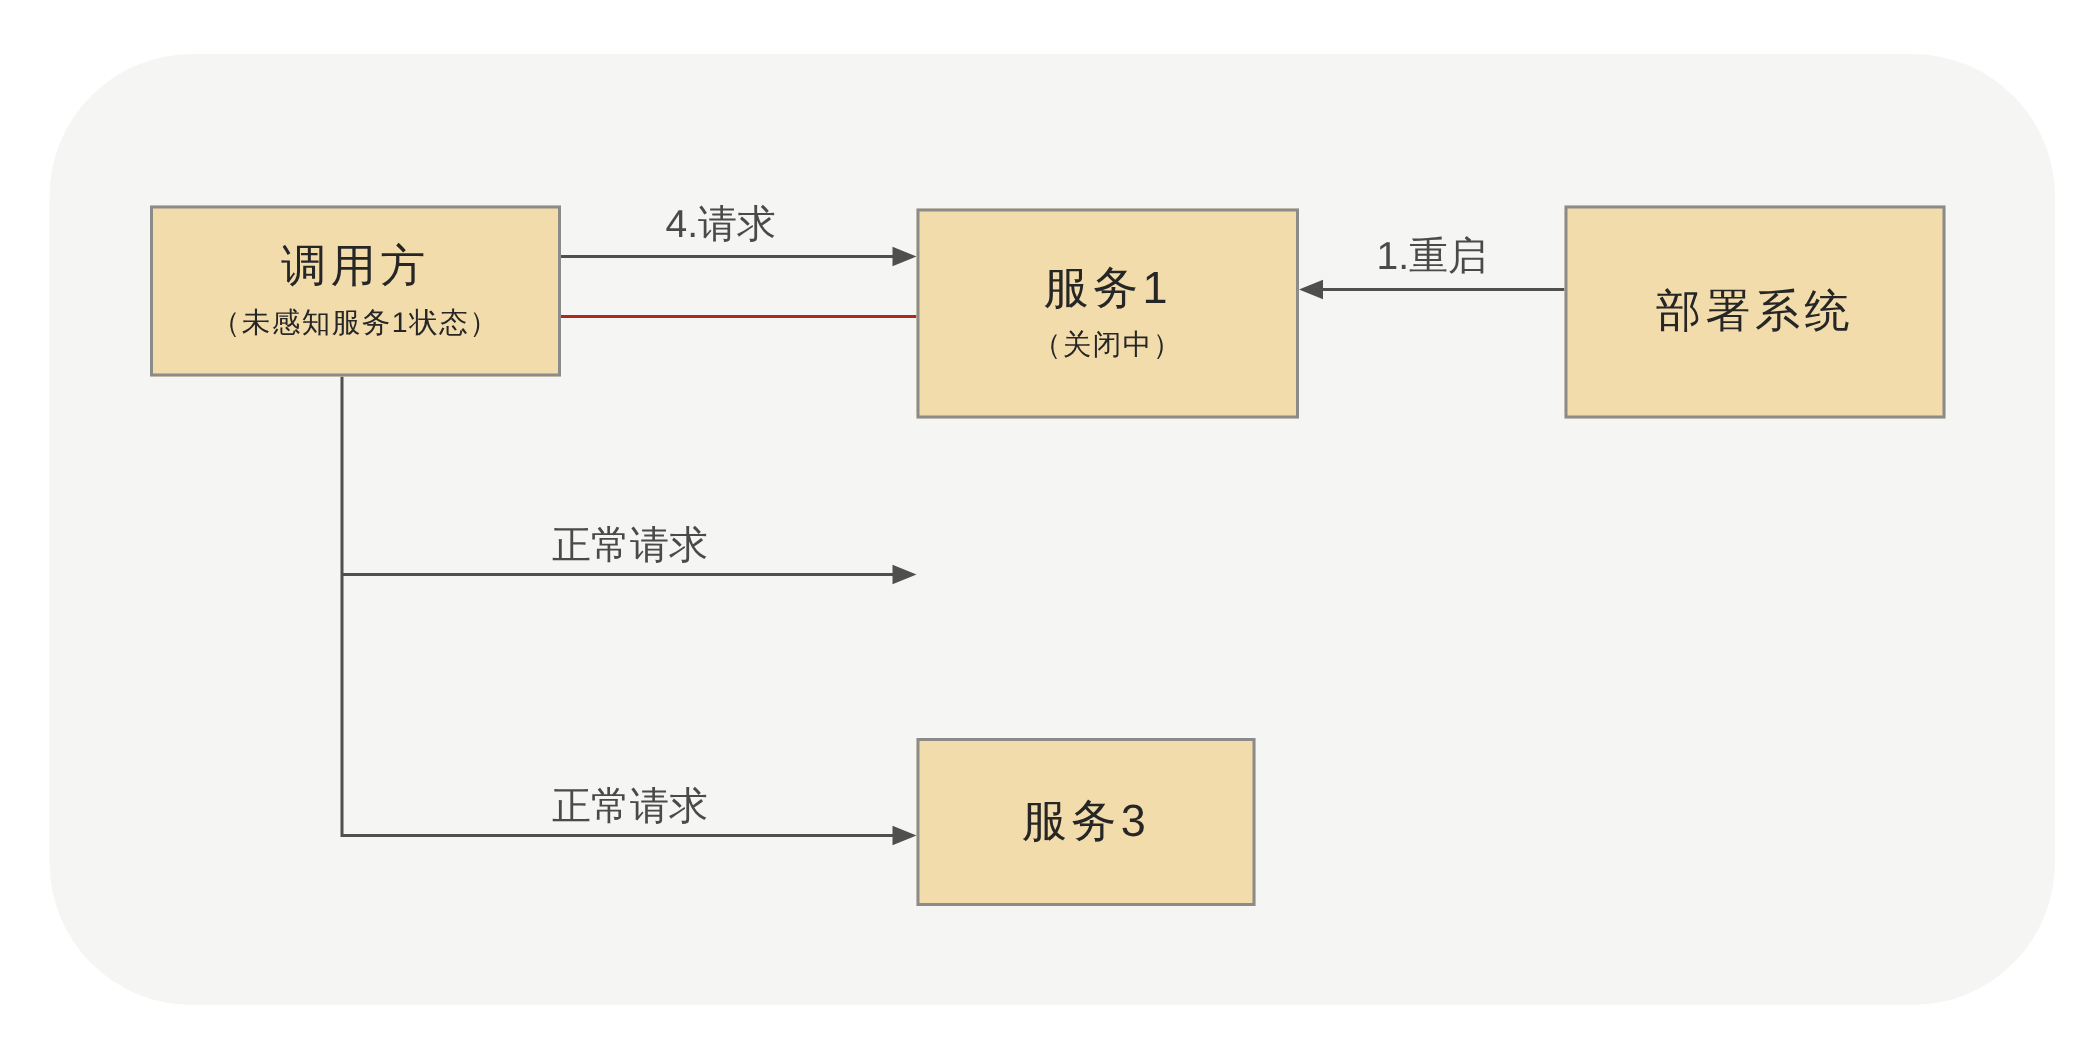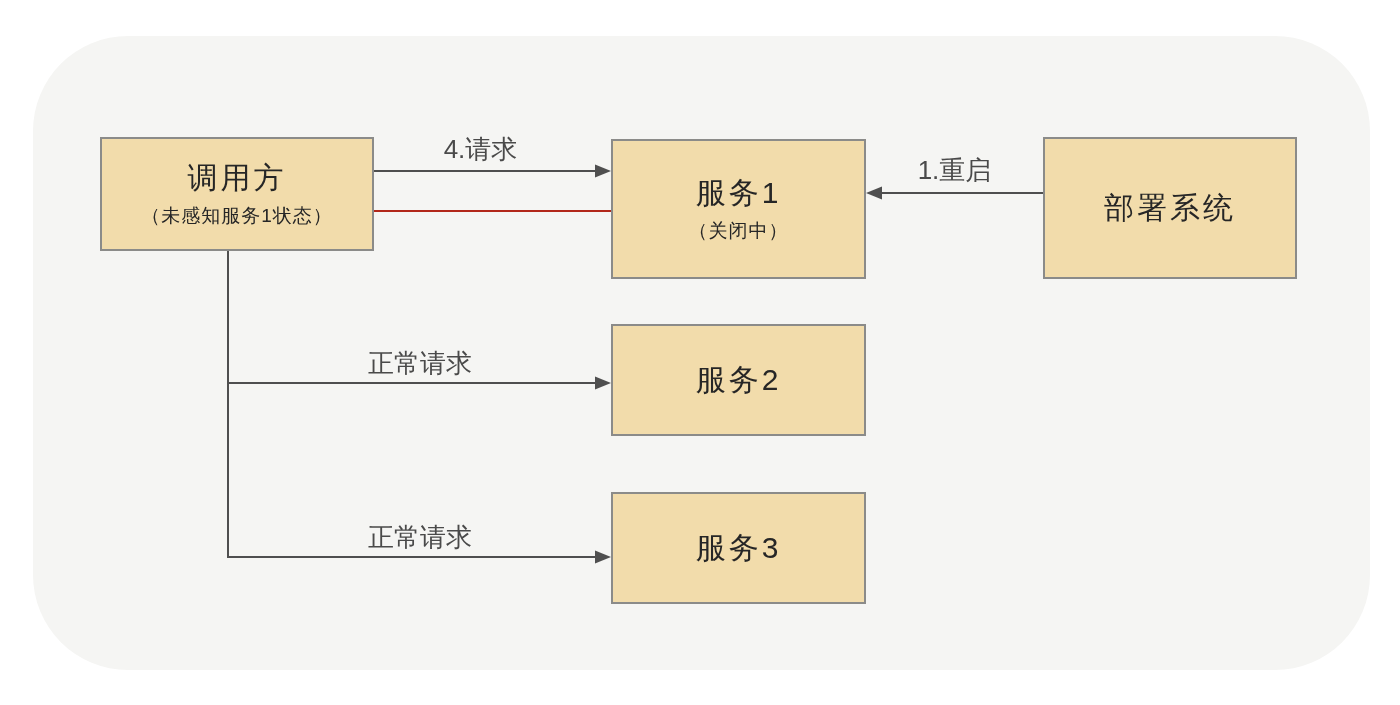--- a/index.html
+++ b/index.html
@@ -21,21 +21,21 @@
     border:2px solid var(--box-border);box-sizing:border-box;
     display:flex;flex-direction:column;align-items:center;justify-content:center;
     color:var(--box-text);
   }
   .node .title{font-size:30px;letter-spacing:3px;line-height:1.15;}
   .node .subtitle{font-size:19px;letter-spacing:1px;margin-top:9px;line-height:1.15;}
   #node-caller  {left:100px;top:137px;width:274px;height:114px;}
   #node-service1{left:611px;top:139px;width:255px;height:140px;align-items:center;}
   #node-deploy  {left:1043px;top:137px;width:254px;height:142px;}
   #node-service2{left:611px;top:324px;width:255px;height:112px;}
-  #node-service3{left:611px;top:492px;width:255px;height:112px;}
+  #node-service3{left:611px;top:492px;width:226px;height:112px;}
 
   svg.wires{position:absolute;left:0;top:0;width:1400px;height:705px;}
   .wire{stroke:var(--arrow);stroke-width:2;fill:none;}
   .wire.red{stroke:var(--error);}
   .head{fill:var(--arrow);stroke:none;}
   .head.red{fill:var(--error);}
 
   .edge-label{
     position:absolute;font-size:26px;color:var(--label-text);
     text-align:center;white-space:nowrap;line-height:1.1;
@@ -76,23 +76,20 @@
 
   <div class="node" id="node-service1">
     <div class="title">服务1</div>
     <div class="subtitle">（关闭中）</div>
   </div>
 
   <div class="node" id="node-deploy">
     <div class="title">部署系统</div>
   </div>
 
-  <div class="node" id="node-service2">
-    <div class="title">服务2</div>
-  </div>
 
   <div class="node" id="node-service3">
     <div class="title">服务3</div>
   </div>
 
   <div class="edge-label" id="label-request">4.请求</div>
   <div class="edge-label" id="label-restart">1.重启</div>
   <div class="edge-label" id="label-normal2">正常请求</div>
   <div class="edge-label" id="label-normal3">正常请求</div>
 </div>

